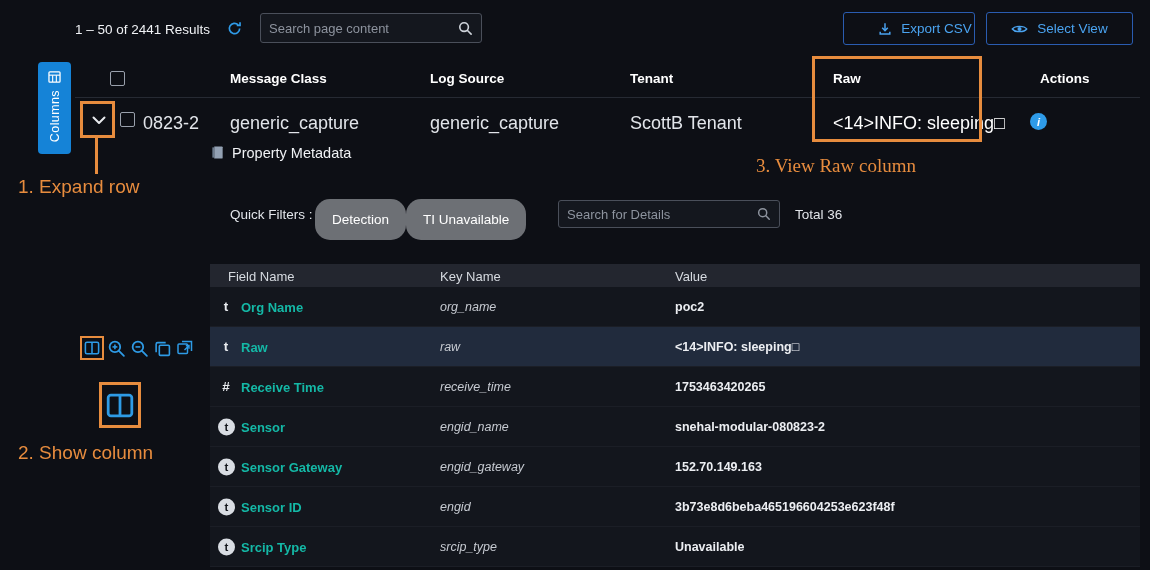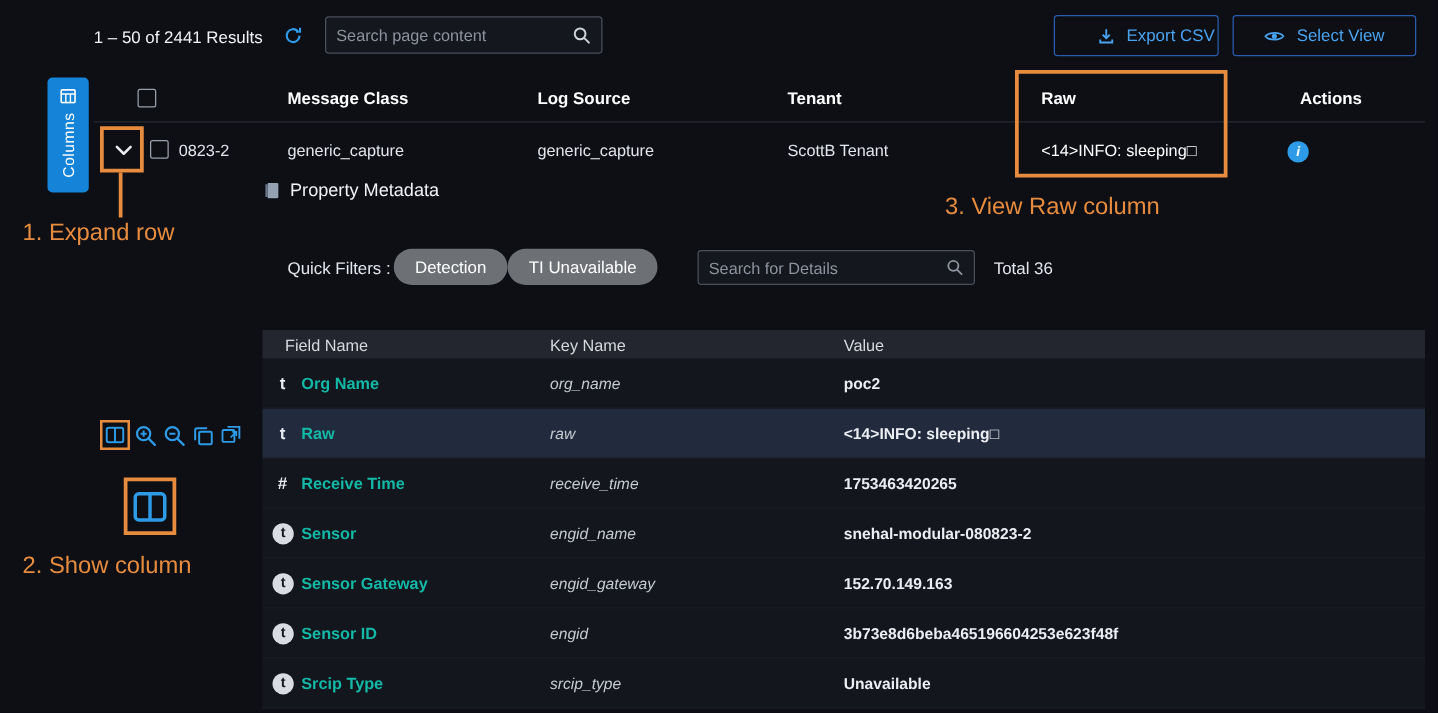--- a/index.html
+++ b/index.html
@@ -23,32 +23,32 @@
   .btn-export { left:843px; top:12px; width:132px; height:33px;padding-left:32px; }
   .btn-select-view { left:986px; top:12px; width:147px; height:33px; }
 
   
   .columns-btn { left:38px; top:62px; width:33px; height:92px; background:#1583d7; border:none; border-radius:4px;
                  display:flex; flex-direction:column; align-items:center; padding-top:9px; cursor:pointer; }
   .columns-btn .vtext { writing-mode:vertical-rl; transform:rotate(180deg); font-size:12.5px; color:#fff; margin-top:7px; letter-spacing:.4px; }
 
   
   .hdr { font-weight:bold; font-size:13.5px; color:#ffffff; }
-  .cell { font-size:13px; color:#e2e5ea; }
+  .cell { font-size:18px; color:#e2e5ea; }
   .divider { left:75px; top:97px; width:1065px; height:1px; background:#262a33; }
   .checkbox { width:15px; height:15px; border:1.5px solid #99a0ac; border-radius:2px; background:transparent; cursor:pointer; }
   .expand-btn { left:86px; top:108px; width:26px; height:24px; background:none; border:none; color:#e8eaee; cursor:pointer; display:flex; align-items:center; justify-content:center; }
   .info-icon { left:1030px; top:113px; width:17px; height:17px; border-radius:50%; background:#2e9be8; color:#fff;
                font-size:11px; font-weight:bold; display:flex; align-items:center; justify-content:center; cursor:pointer; font-style:italic; }
 
   
   .pm-title { left:232px; top:145px; font-size:14.5px; color:#f0f2f5; }
   .book-wrap { left:210px; top:145px; display:flex; }
   .qf-label { left:230px; top:207px; font-size:13.5px; color:#e2e5ea; }
-  .pill { position:absolute; height:29px; background:#6d7075; color:#fff; border:none; border-radius:15px;
+  .pill { position:absolute; height:41px; background:#6d7075; color:#fff; border:none; border-radius:15px;
           font-size:13.5px; padding:0 17px; cursor:pointer; font-family:inherit; }
   .pill-detection { left:315px; top:199px; }
   .pill-ti { left:406px; top:199px; }
   .total-label { left:795px; top:207px; font-size:13.5px; color:#e2e5ea; }
 
   
   .dtable { position:absolute; left:210px; top:264px; width:930px; }
   .dhead { position:relative; height:23px; background:#23262f; font-size:13px; color:#d6dae0; }
   .dhead span { position:absolute; top:50%; transform:translateY(-50%); }
   .dh-field { left:18px; } .dh-key { left:230px; } .dh-value { left:465px; }
@@ -61,21 +61,21 @@
   .fkey  { position:absolute; left:230px; top:50%; transform:translateY(-50%); font-style:italic; font-size:12.5px; color:#c6cad1; }
   .fval  { position:absolute; left:465px; top:50%; transform:translateY(-50%); font-weight:bold; font-size:12.5px; color:#eceef2; }
 
   
   .ann { color:#e78c3e; font-size:19px; }
   .obox { border:3px solid #e78c3e; background:transparent; pointer-events:none; }
   .box-raw { left:812px; top:56px; width:170px; height:86px; }
   .box-expand { left:80px; top:101px; width:35px; height:37px; }
   .conn-line { left:95px; top:138px; width:3px; height:36px; background:#e78c3e; }
   .ann-step1 { left:18px; top:176px; }
-  .ann-step3 { left:756px; top:155px; }
+  .ann-step3 { left:756px; top:155px;font-family:Liberation Serif, serif; }
   .ann-step2 { left:18px; top:442px; }
   .box-colicon { left:80px; top:336px; width:24px; height:24px; border-width:2.5px; display:flex; align-items:center; justify-content:center; }
   .box-colicon-big { left:99px; top:382px; width:42px; height:46px; display:flex; align-items:center; justify-content:center; }
   .tool-icon { position:absolute; background:none; border:none; color:#2e9be6; cursor:pointer; display:flex; align-items:center; justify-content:center; padding:0; }
   .ti-zoomin { left:107px; top:339px; } .ti-zoomout { left:130px; top:339px; }
   .ti-copy { left:154px; top:340px; } .ti-copyarrow { left:176px; top:339px; }
   .colicon-small { color:#2e9be6; display:flex; }
 </style>
 </head>
 <body>

